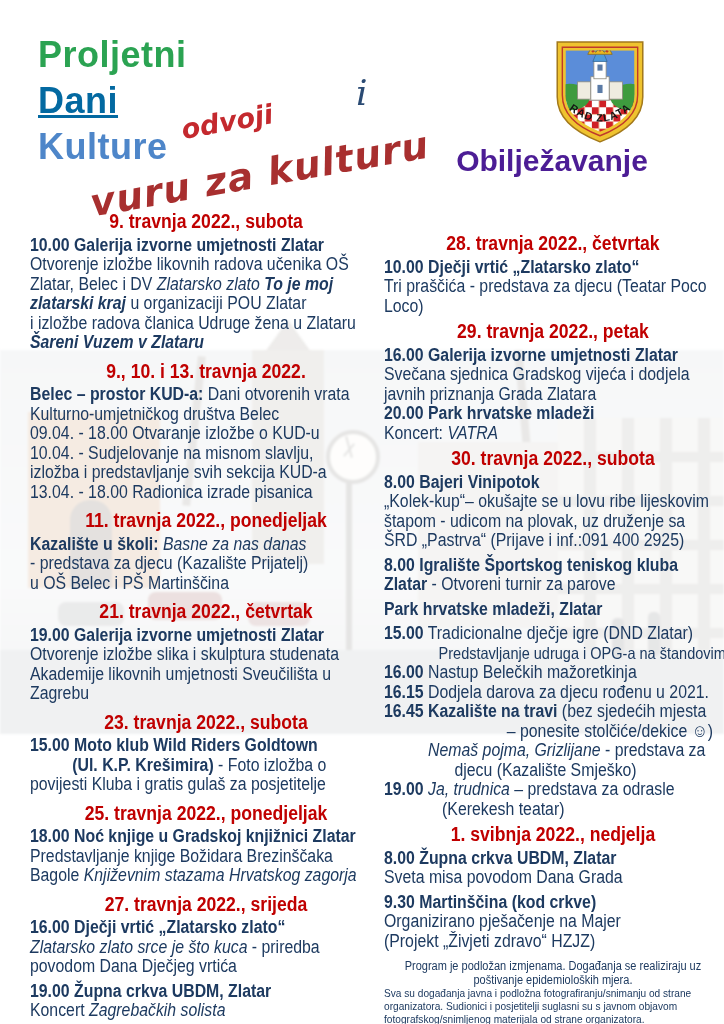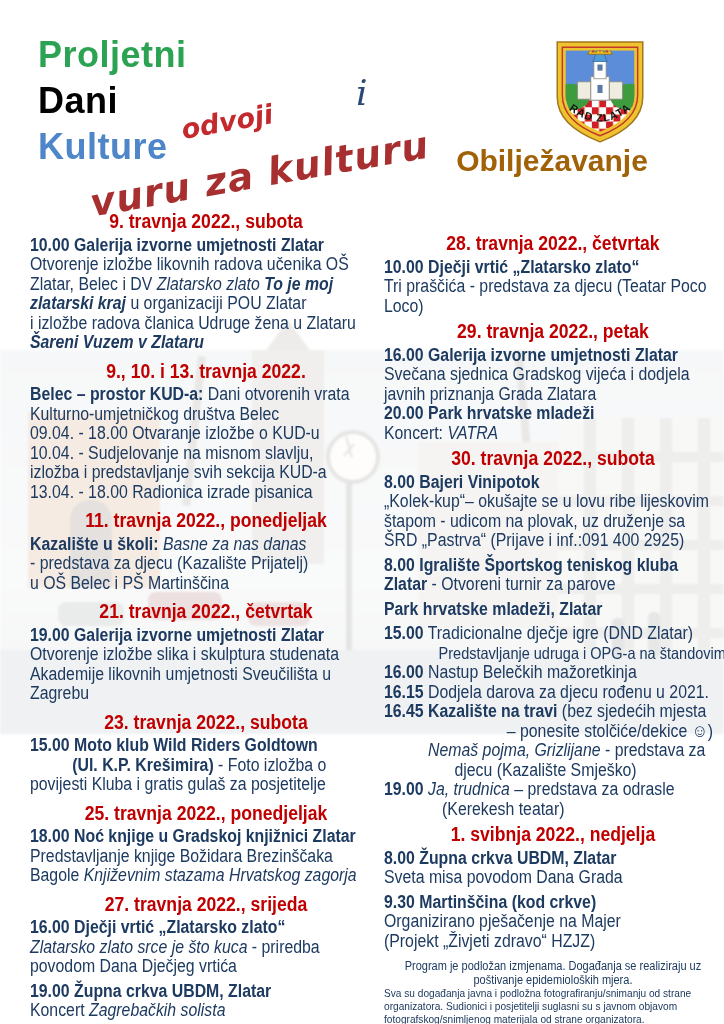--- a/index.html
+++ b/index.html
@@ -24,25 +24,25 @@
   .wm .p2{left:648px;top:262px;width:12px;height:44px;background:#5a5c60;border-radius:5px;}
   .wm .pole{left:346px;top:120px;width:6px;height:180px;background:#55514b;}
   .wm .clockface{left:326px;top:80px;width:46px;height:46px;background:#f4f2ea;border:4px solid #55514b;border-radius:50%;}
   .wm .hh{left:348px;top:92px;width:2px;height:16px;background:#55514b;transform:rotate(40deg);}
   .wm .mh{left:348px;top:86px;width:2px;height:22px;background:#55514b;transform:rotate(-15deg);}
   .wm .tree1{left:190px;top:6px;width:8px;height:150px;background:#6e665c;transform:rotate(6deg);}
   .wm .tree2{left:520px;top:0;width:8px;height:130px;background:#6e665c;transform:rotate(-5deg);}
 
   
   .titleblock{position:absolute;left:38px;top:32px;line-height:46px;font-weight:bold;font-size:36px;letter-spacing:.5px;}
-  .w1{color:#2ba352;text-align:center;}.w2{color:#000000;}.w3{color:#4e86c9;}
+  .w1{color:#2ba352;text-align:center;}.w2{color:#0369a1;text-decoration:underline;}.w3{color:#4e86c9;}
   .odvoji{position:absolute;left:181px;top:106px;color:#c4292e;font:bold italic 27px "DejaVu Sans",sans-serif;transform:rotate(-10deg);}
   .conn-i{position:absolute;left:356px;top:72px;color:#2a4a73;font:italic 36px "DejaVu Serif",serif;}
   .vuru{position:absolute;left:88px;top:152px;color:#a82f2f;font:bold italic 38px "DejaVu Sans",sans-serif;letter-spacing:1px;transform:rotate(-10deg);white-space:nowrap;}
-  .orgtitle{position:absolute;left:390px;top:140px;width:324px;text-align:center;color:#a16207;font-weight:bold;font-size:30px;line-height:41px;}
+  .orgtitle{position:absolute;left:390px;top:140px;width:324px;text-align:center;color:#4c1d95;font-weight:bold;font-size:30px;line-height:41px;}
   .crest{position:absolute;left:549px;top:36px;width:102px;height:112px;}
 
   
   .col{position:absolute;transform-origin:left top;transform:scaleX(.88);font-size:18px;line-height:19.5px;}
   .col-left{left:30px;top:212px;width:400px;}
   .col-right{left:384px;top:234px;width:384px;}
   .date{color:#c00000;font-weight:bold;font-size:20px;text-align:center;margin:6px 0 4px;white-space:nowrap;}
   .col-left .date{margin-top:9px;}
   .ln{white-space:nowrap;}
   .b{font-weight:bold;}

